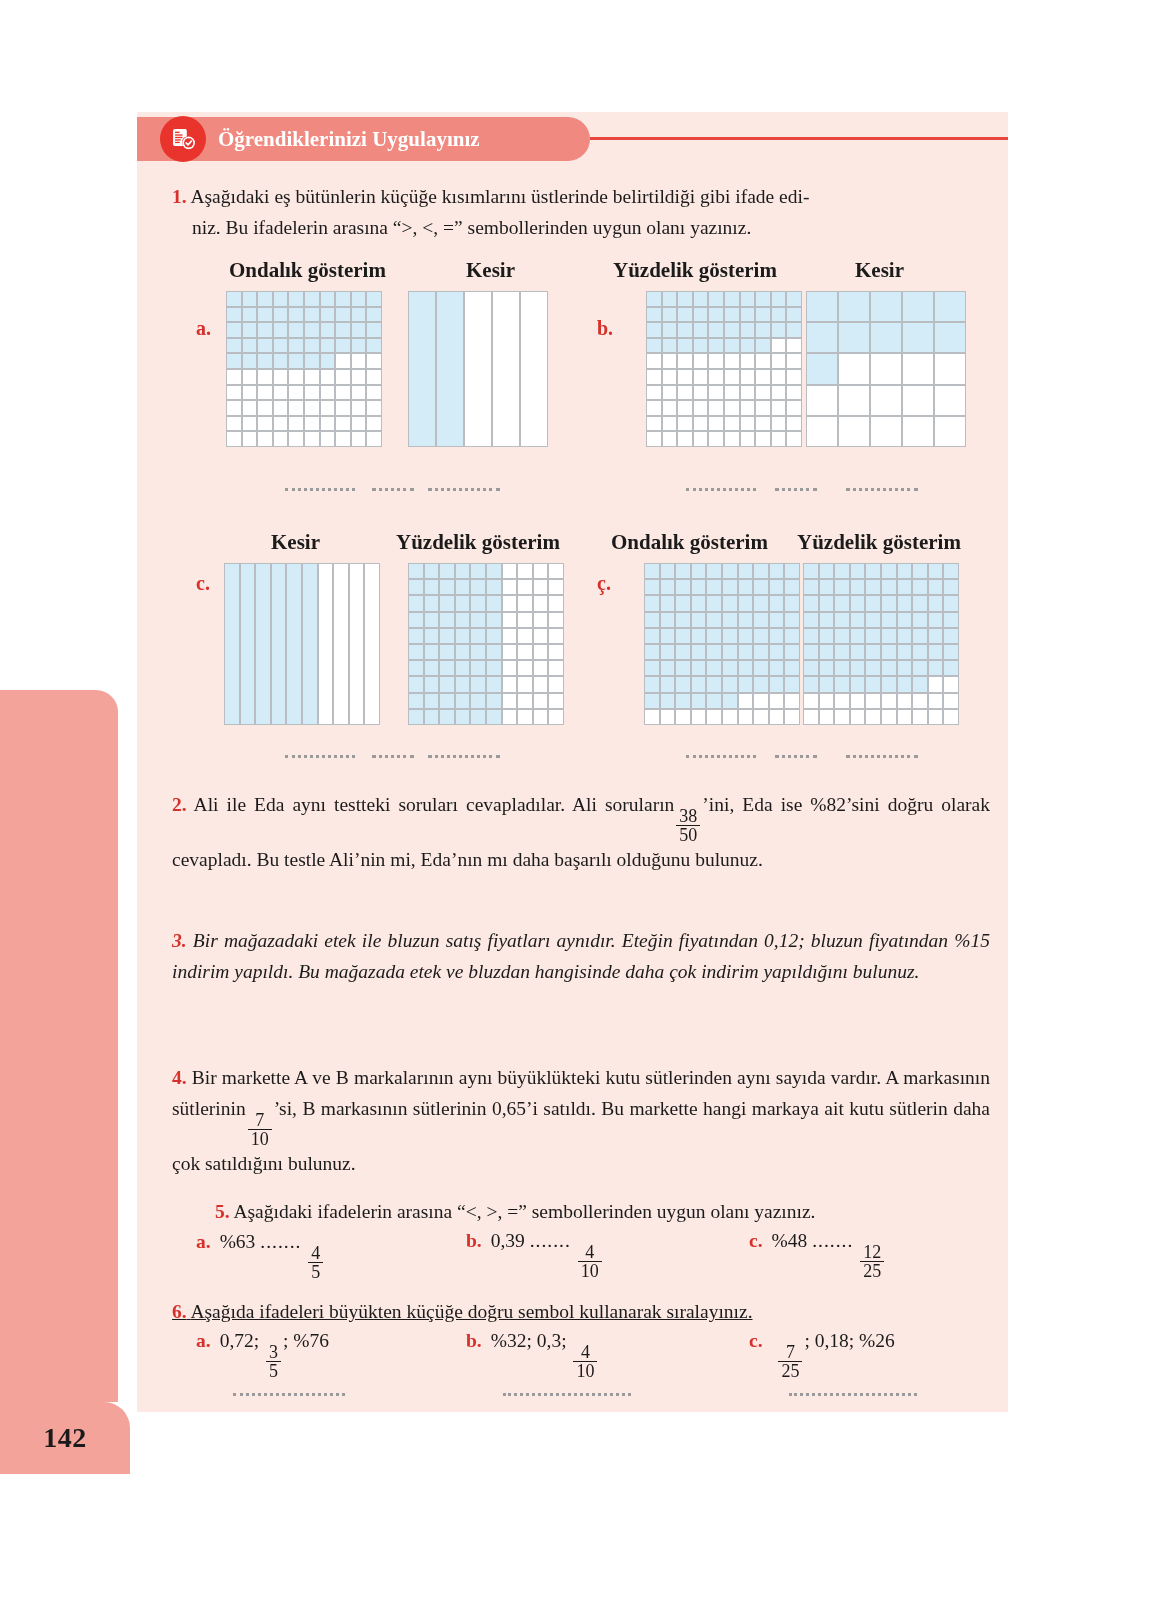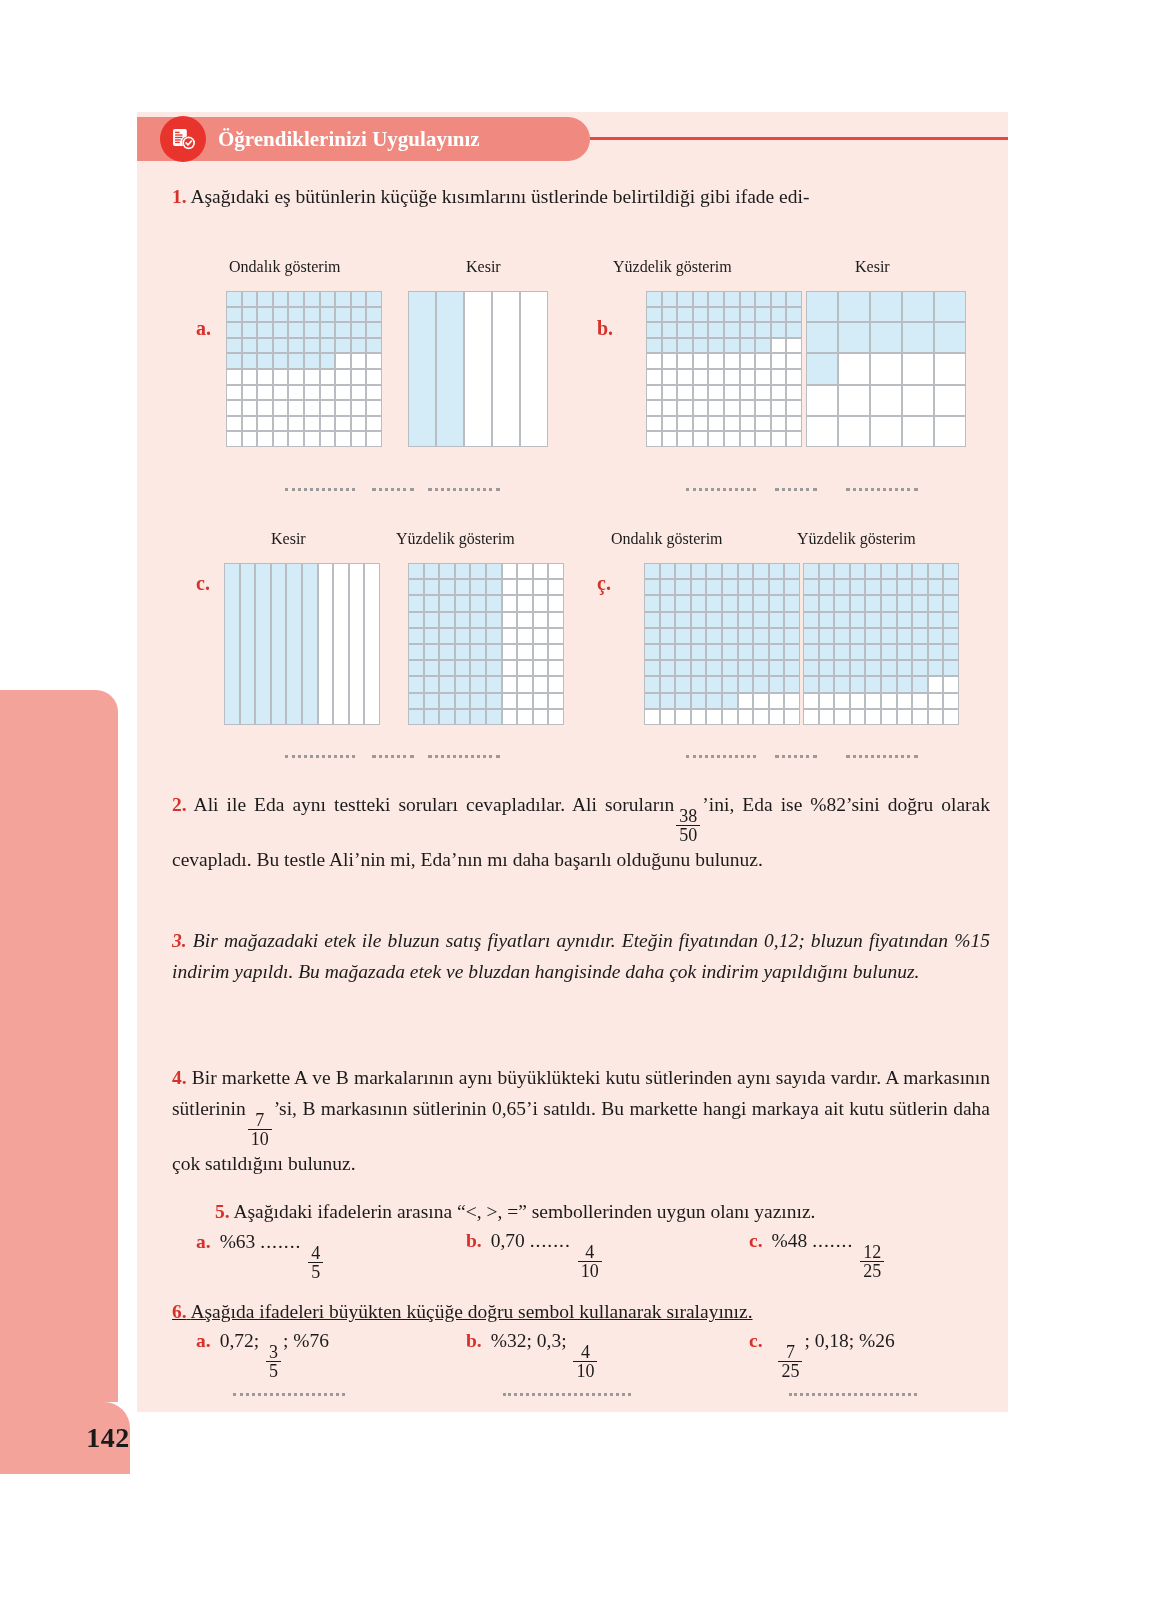--- a/index.html
+++ b/index.html
@@ -15,21 +15,21 @@
     position:absolute;left:0;top:690px;width:118px;height:712px;
     background:#f4a39b;border-top-right-radius:22px;
   }
   #left-tab-lower{
     position:absolute;left:0;top:1402px;width:130px;height:72px;
     background:#f4a39b;border-top-right-radius:26px;border-bottom-right-radius:0;
   }
   #page-number{
     position:absolute;left:0;top:1402px;width:130px;height:72px;
     display:flex;align-items:center;justify-content:center;
-    font-size:28px;font-weight:bold;color:#1a1a1a;letter-spacing:.5px;padding-left:43px;
+    font-size:28px;font-weight:bold;color:#1a1a1a;letter-spacing:.5px;
   }
 
   
   #content-panel{
     position:absolute;left:137px;top:112px;width:871px;height:1300px;
     background:#fce9e3;
   }
 
   
   #banner{
@@ -59,21 +59,21 @@
 
   
   .frac{
     display:inline-flex;flex-direction:column;align-items:center;
     vertical-align:-0.55em;margin:0 2px;line-height:1.02;
   }
   .frac .num{font-size:18px;padding:0 3px;}
   .frac .den{font-size:18px;padding:0 3px;border-top:1.4px solid #1b1b1b;}
 
   
-  .collabel{position:absolute;font-size:16px;color:#1b1b1b;white-space:nowrap;}
+  .collabel{position:absolute;font-size:21px;color:#1b1b1b;white-space:nowrap;font-weight:bold;}
   .itemletter{position:absolute;font-size:20px;font-weight:bold;color:#d6312b;}
 
   
   .gridbox{position:absolute;background:#ffffff;box-sizing:border-box;display:grid;}
   .cell{box-sizing:border-box;border:1px solid #b9bcc0;background:#ffffff;}
   .cell.on{background:#d4ecf8;}
   .ansline{
     position:absolute;border-bottom:3px dotted #9a9a9a;height:1px;
   }
 
@@ -104,20 +104,21 @@
     <circle cx="16.6" cy="15.0" r="5.6" fill="#ffffff"></circle>
     <circle cx="16.6" cy="15.0" r="4.1" fill="#e8342c"></circle>
     <path d="M14.4 15.1l1.6 1.7 3.0-3.4" stroke="#ffffff" stroke-width="1.5" fill="none" stroke-linecap="round" stroke-linejoin="round"></path>
   </svg>
 </div>
 <div id="banner-title">Öğrendiklerinizi Uygulayınız</div>
 
 <div class="q" style="left:172px;top:181px;width:790px;">
   <span class="qnum">1.</span>
   <span class="body">Aşağıdaki eş bütünlerin küçüğe kısımlarını üstlerinde belirtildiği gibi ifade edi-</span><br>
+  <span style="display:inline-block;margin-left:20px;">niz. Bu ifadelerin arasına “&gt;, &lt;, =” sembollerinden uygun olanı yazınız.</span>
 </div>
 
 <div class="collabel" style="left:229px;top:258px;">Ondalık gösterim</div>
 <div class="collabel" style="left:466px;top:258px;">Kesir</div>
 <div class="collabel" style="left:613px;top:258px;">Yüzdelik gösterim</div>
 <div class="collabel" style="left:855px;top:258px;">Kesir</div>
 
 <div class="itemletter" style="left:196px;top:317px;">a.</div>
 <div class="itemletter" style="left:597px;top:317px;">b.</div>
 
@@ -729,21 +730,21 @@
 
 <div class="exprow" style="left:196px;top:1231px;">
   <span class="lbl">a.</span><span>%63</span>
   <span class="dots">.......</span>
   <span class="frac">
       <span class="num">4</span>
       <span class="den">5</span>
     </span>
 </div>
 <div class="exprow" style="left:466px;top:1230px;">
-  <span class="lbl">b.</span><span>0,70</span>
+  <span class="lbl">b.</span><span>0,39</span>
   <span class="dots">.......</span>
   <span class="frac">
       <span class="num">4</span>
       <span class="den">10</span>
     </span>
 </div>
 <div class="exprow" style="left:749px;top:1230px;">
   <span class="lbl">c.</span><span>%48</span>
   <span class="dots">.......</span>
   <span class="frac">

